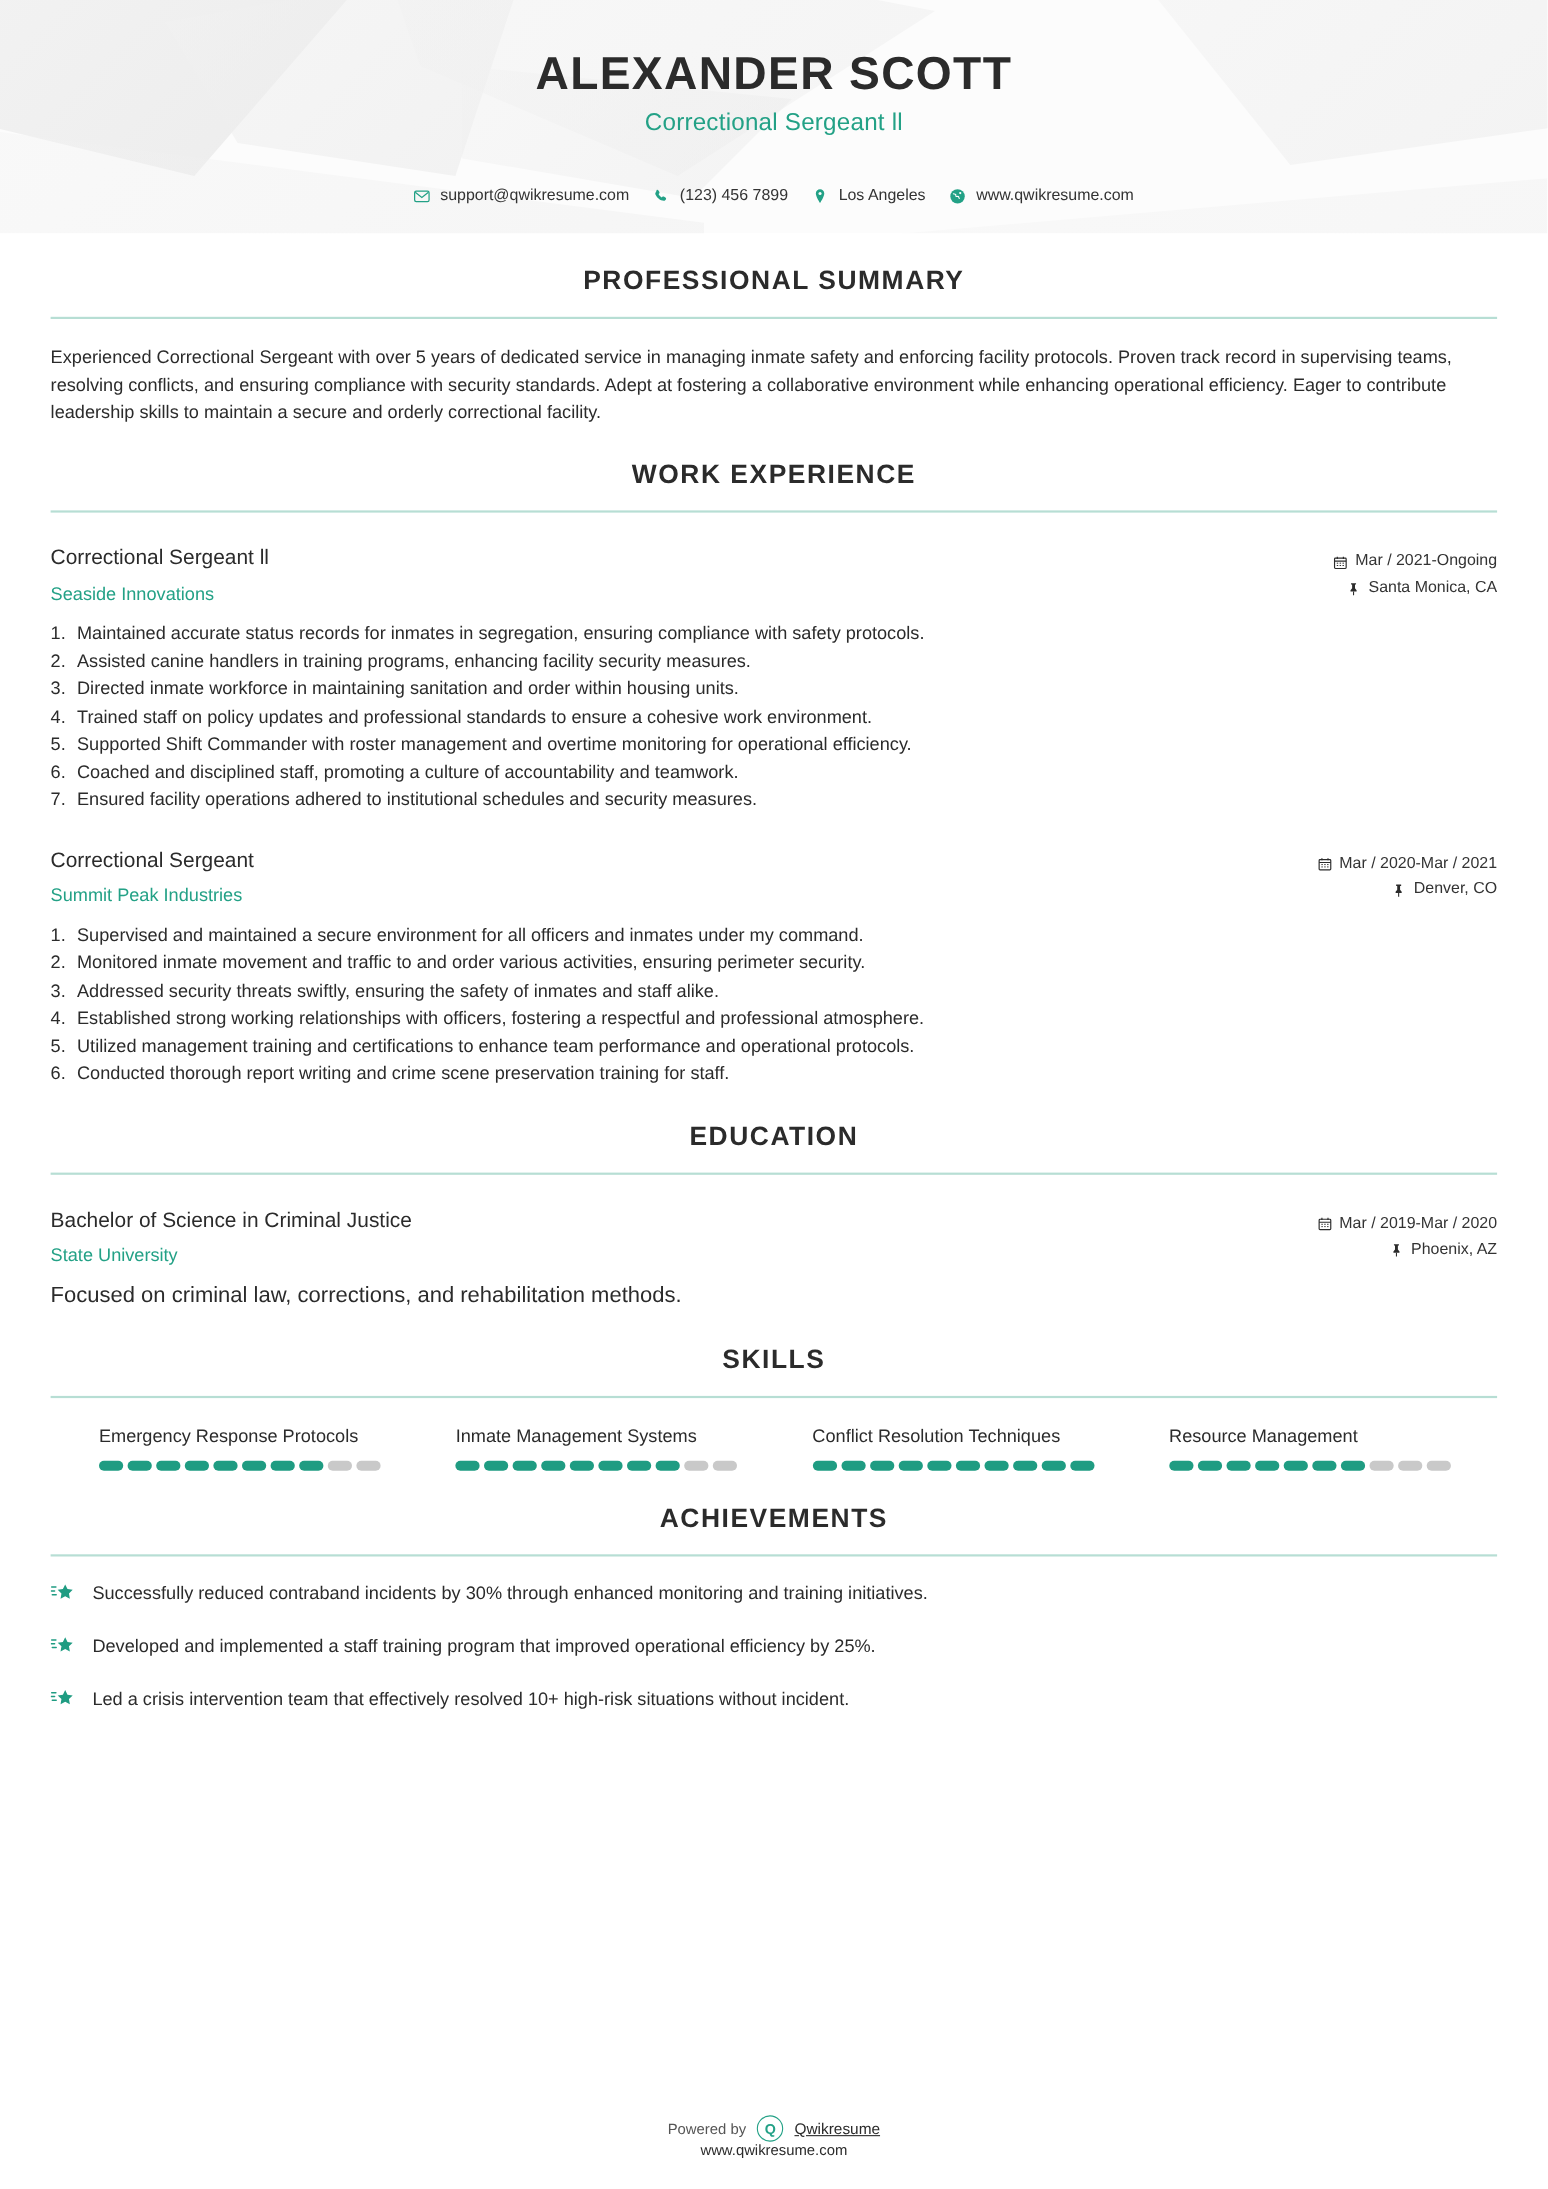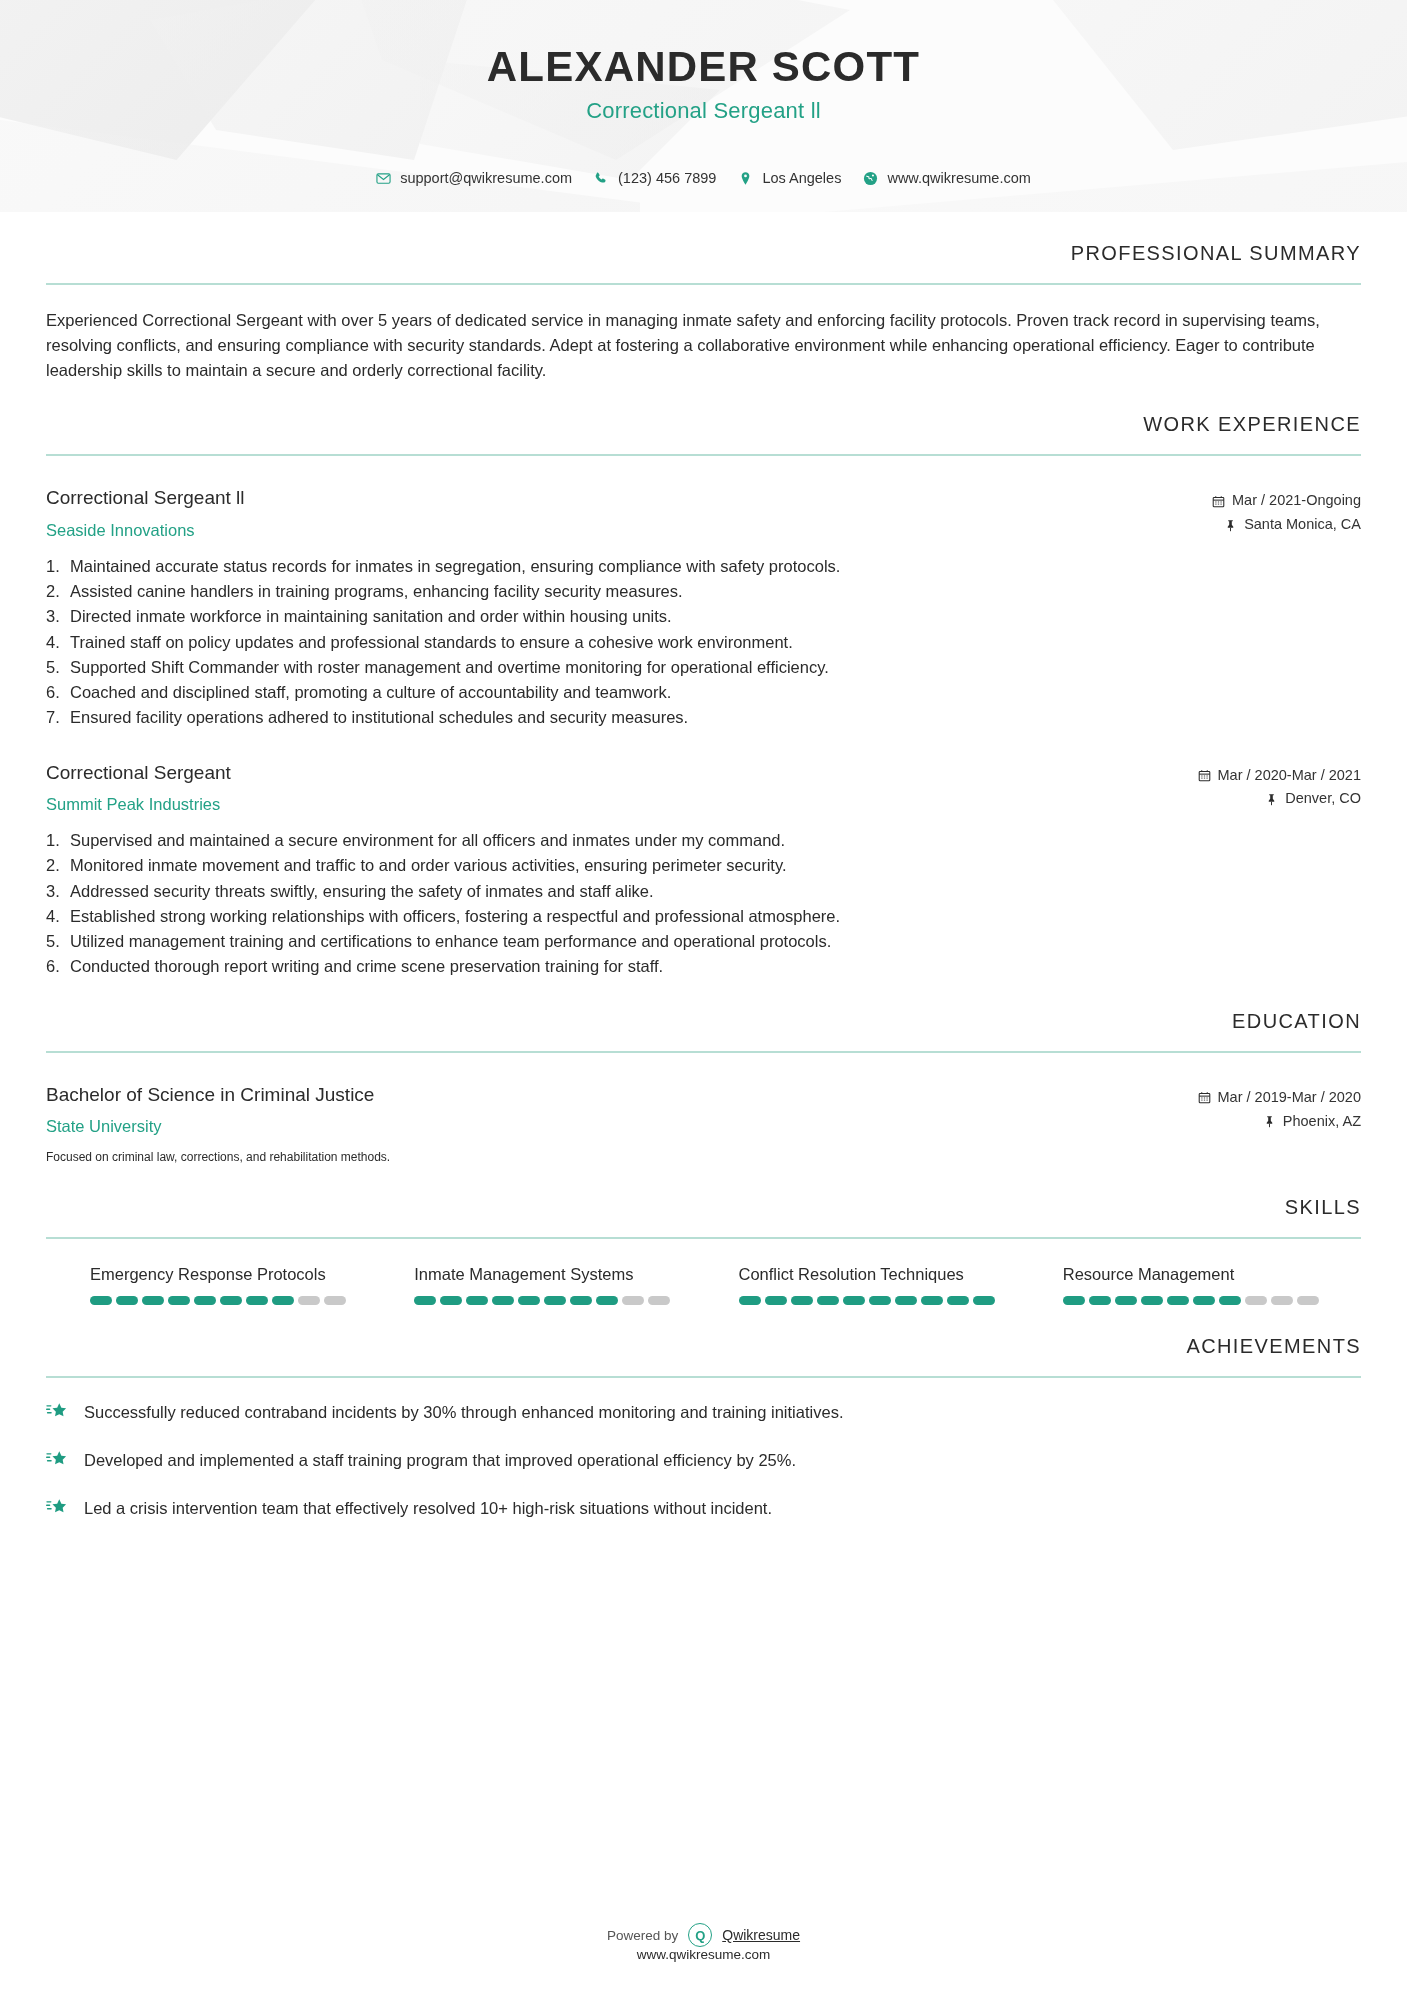--- a/index.html
+++ b/index.html
@@ -74,23 +74,23 @@
   }
   .contact-item { display: flex; align-items: center; gap: 9px; margin-right: 12px; margin-top: 22px; }
   .contact-item:last-child { margin-right: 0; }
   .ci-ico { width: 15px; height: 15px; display: inline-flex; align-items: center; justify-content: center; color: #23a186; flex: 0 0 auto; }
   .ci-ico svg { display: block; }
 
   
   .page { padding: 0 46px; }
 
   .section-title {
-    text-align: right;
-    font-size: 20px;
-    font-weight: normal;
+    text-align: center;
+    font-size: 24px;
+    font-weight: bold;
     letter-spacing: 1.4px;
     color: #2b2b2b;
     margin-top: 30px;
   }
   .rule {
     height: 2px;
     background: #b7ded4;
     margin-top: 18px;
   }
 
@@ -122,21 +122,21 @@
 
   .bullets { margin-top: 14px; }
   .bullet {
     display: flex;
     font-size: 16.5px;
     line-height: 1.53;
     color: #2b2b2b;
   }
   .bullet .num { width: 24px; flex: 0 0 auto; }
 
-  .edu-desc { font-size: 12px; line-height: 1.5; margin-top: 12px; color: #2b2b2b; }
+  .edu-desc { font-size: 20px; line-height: 1.5; margin-top: 12px; color: #2b2b2b; }
 
   
   .skills-grid {
     display: grid;
     grid-template-columns: repeat(4, 1fr);
     column-gap: 26px;
     margin-top: 24px;
     margin-left: 44px;
   }
   .skill-name {

